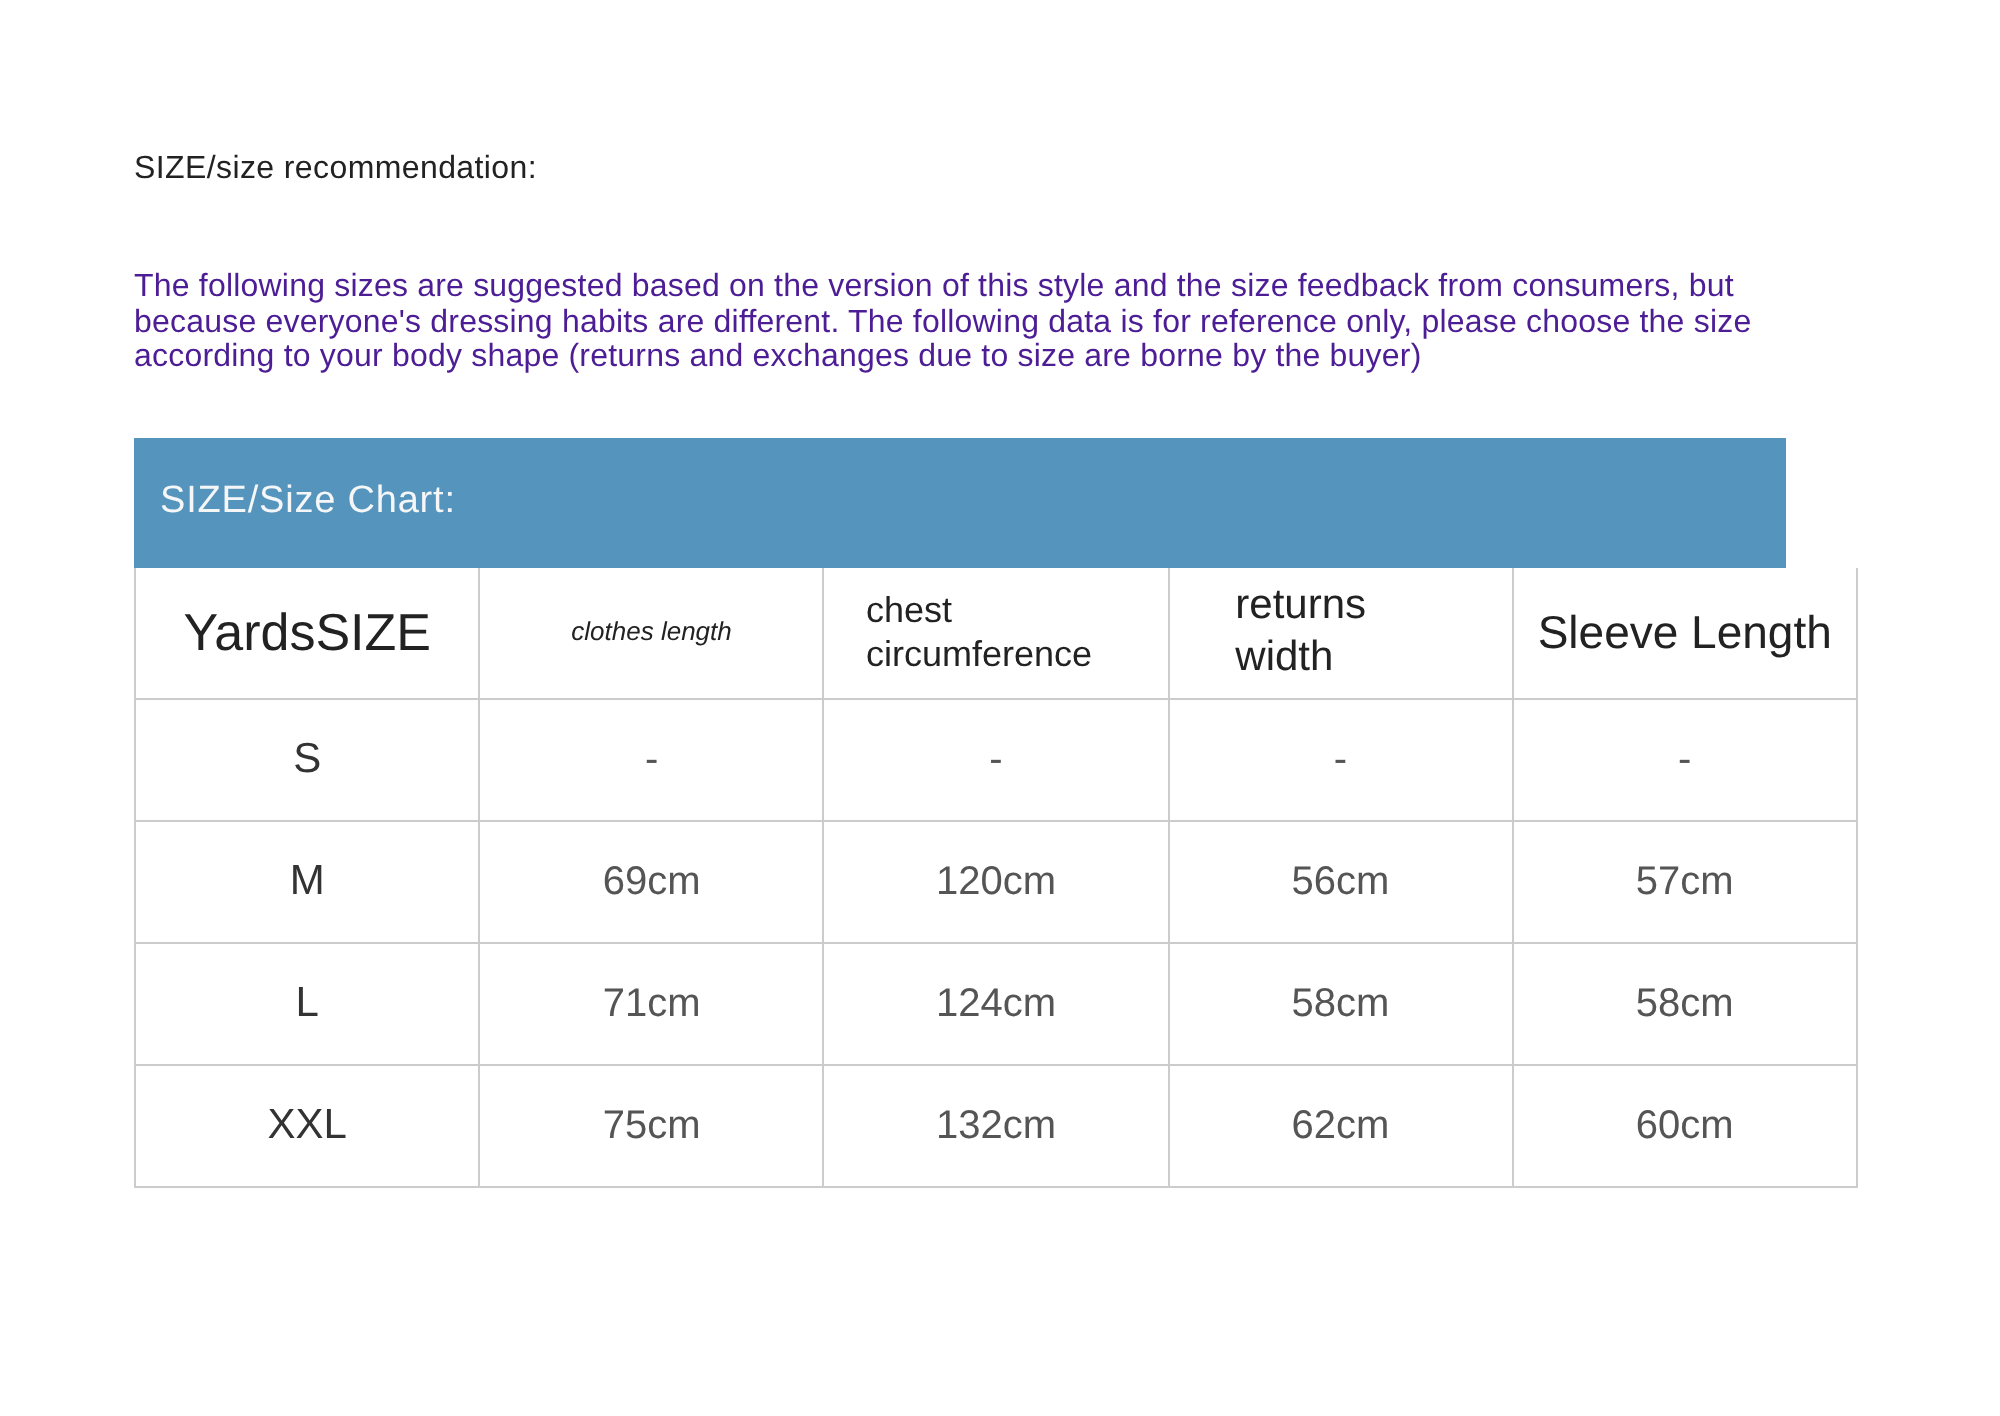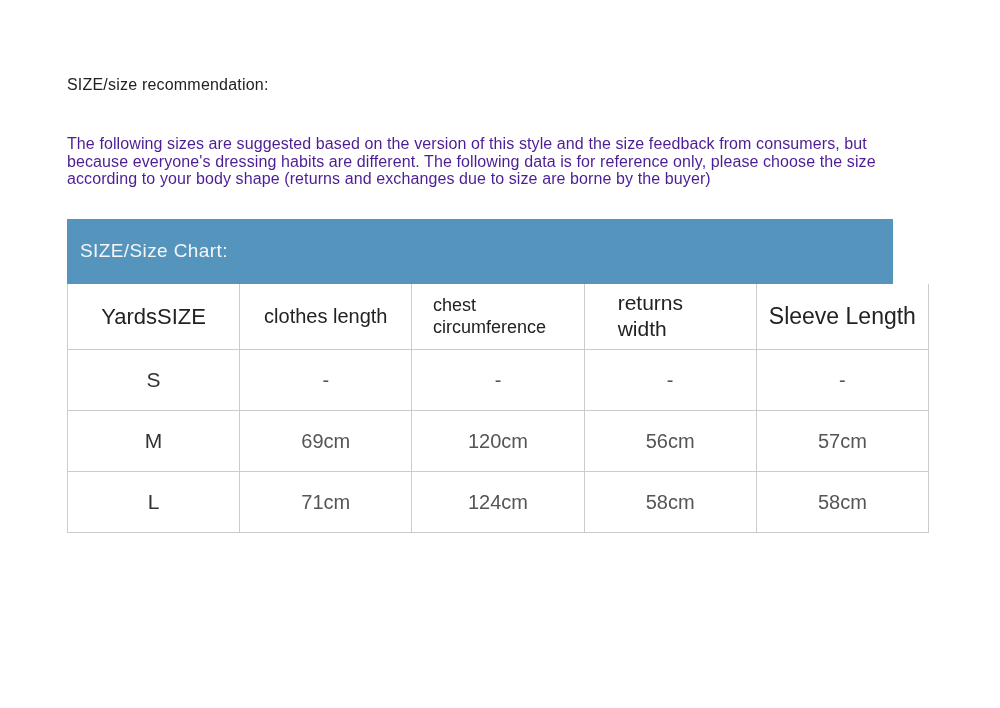--- a/index.html
+++ b/index.html
@@ -53,22 +53,22 @@
     border: 1px solid #cccccc;
     border-top: none;
     text-align: center;
     vertical-align: middle;
     background: #ffffff;
   }
   table.size-table thead th { height: 66px; color: #222; font-weight: 400; }
   table.size-table tbody tr td, table.size-table tbody tr th { height: 61px; }
   
   .th-inner { display: inline-block; text-align: left; line-height: 1.25; }
-  thead th:nth-child(1) { font-size: 22px; text-decoration: underline; }
-  thead th:nth-child(2) { font-size: 20px; }
+  thead th:nth-child(1) { font-size: 26px; text-decoration: underline; }
+  thead th:nth-child(2) { font-size: 13px; font-style: italic; }
   thead th:nth-child(3) { font-size: 18px; }
   thead th:nth-child(3) .th-inner { max-width: 130px; }
   thead th:nth-child(4) { font-size: 21px; }
   thead th:nth-child(4) .th-inner { max-width: 105px; }
   thead th:nth-child(5) { font-size: 23px; margin-top: 44px; }
   td.value-cell { font-size: 20px; color: #555; }
   th.size-cell { font-size: 21px; color: #333; font-weight: 500; }
 </style>
 </head>
 <body>
@@ -109,17 +109,24 @@
             <td class="value-cell">56cm</td>
             <td class="value-cell">57cm</td>
           </tr>
           <tr>
             <th class="size-cell">L</th>
             <td class="value-cell">71cm</td>
             <td class="value-cell">124cm</td>
             <td class="value-cell">58cm</td>
             <td class="value-cell">58cm</td>
           </tr>
+          <tr>
+            <th class="size-cell">XXL</th>
+            <td class="value-cell">75cm</td>
+            <td class="value-cell">132cm</td>
+            <td class="value-cell">62cm</td>
+            <td class="value-cell">60cm</td>
+          </tr>
         </tbody>
     </table>
   </div>
 
 </div>
 
 </body></html>

